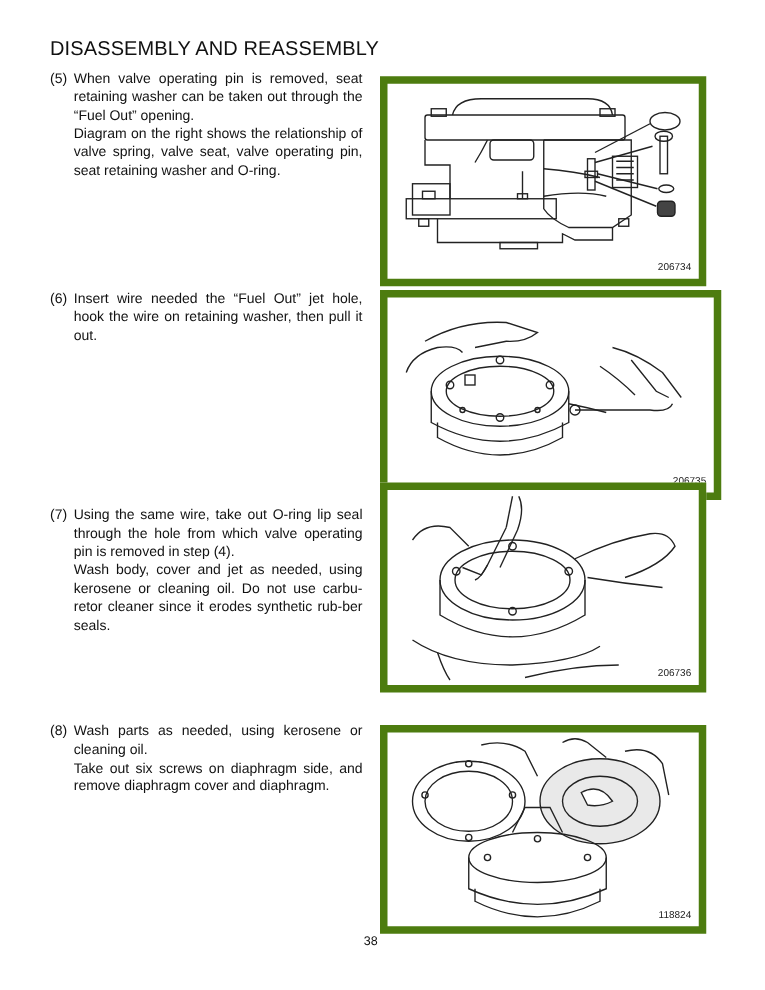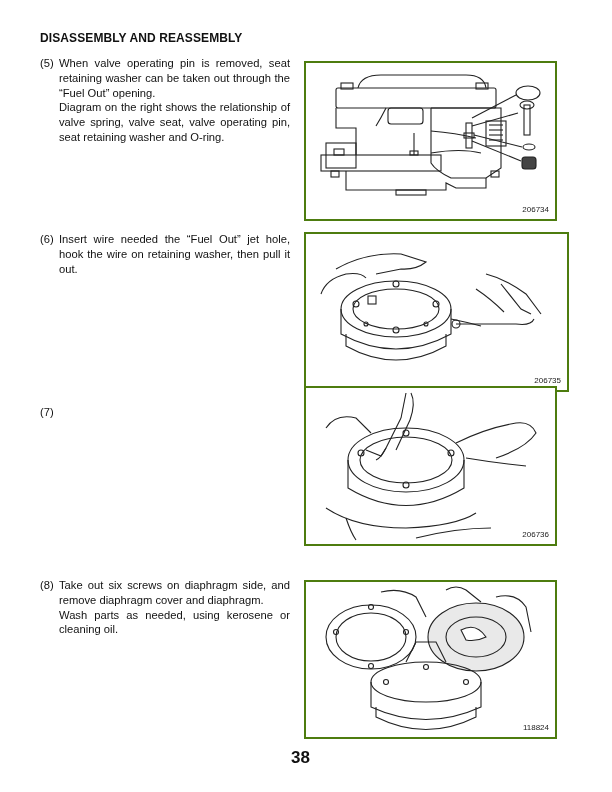--- a/index.html
+++ b/index.html
@@ -1,26 +1,26 @@
 <!DOCTYPE html>
 <html><head>
 <meta charset="utf-8">
 <style>
   html, body { margin:0; padding:0; background:#fff; }
   body { width:612px; height:792px; position:relative; overflow:hidden;
          font-family:"Liberation Sans", sans-serif; color:#111; }
-  .heading { position:absolute; left:40px; top:31px; font-size:12px; font-weight:bold; letter-spacing:0.1px; }
+  .heading { position:absolute; left:40px; top:31px; font-size:16px; font-weight:normal; letter-spacing:0.1px; }
   .step { position:absolute; left:40px; width:250px; font-size:11.2px; line-height:14.8px; text-align:justify; }
   .step .num { position:absolute; left:0; top:0; }
   .step .body { margin-left:19px; }
   .step .body p { margin:0; }
-  .fig { position:absolute; left:304px; width:249px; border:2px solid #4d7c0f; background:#fff; }
+  .fig { position:absolute; left:304px; width:249px; border:6px solid #4d7c0f; background:#fff; }
   .fig svg { position:absolute; left:0; top:0; }
   .fig .figno { position:absolute; right:6px; bottom:5px; font-size:8px; color:#222; }
-  .pagenum { position:absolute; left:291px; top:748px; font-size:17px;font-weight:bold; }
+  .pagenum { position:absolute; left:291px; top:748px; font-size:10px; }
 </style>
 </head>
 <body>
 
 <div class="heading">DISASSEMBLY AND REASSEMBLY</div>
 
 <div class="step" style="top:56px;">
   <span class="num">(5)</span>
   <div class="body">
     <p>When valve operating pin is removed, seat retaining washer can be taken out through the “Fuel Out” opening.</p>
@@ -31,28 +31,30 @@
 <div class="step" style="top:232px;">
   <span class="num">(6)</span>
   <div class="body">
     <p>Insert wire needed the “Fuel Out” jet hole, hook the wire on retaining washer, then pull it out.</p>
   </div>
 </div>
 
 <div class="step" style="top:405px;">
   <span class="num">(7)</span>
   <div class="body">
+    <p>Using the same wire, take out O-ring lip seal through the hole from which valve operating pin is removed in step (4).</p>
+    <p>Wash body, cover and jet as needed, using kerosene or cleaning oil. Do not use carbu-retor cleaner since it erodes synthetic rub-ber seals.</p>
   </div>
 </div>
 
 <div class="step" style="top:578px;">
   <span class="num">(8)</span>
   <div class="body">
+    <p>Wash parts as needed, using kerosene or cleaning oil.</p>
     <p>Take out six screws on diaphragm side, and remove diaphragm cover and diaphragm.</p>
-    <p>Wash parts as needed, using kerosene or cleaning oil.</p>
   </div>
 </div>
 
 <div class="fig" style="top:61px; height:156px;">
   <svg width="249" height="156" viewBox="0 0 249 156" fill="none" stroke="#222" stroke-width="1.1">
     <path d="M52 25 Q55 12 75 12 H160 Q178 12 180 25"></path>
     <rect x="30" y="25" width="160" height="20" rx="2"></rect>
     <rect x="35" y="20" width="12" height="6"></rect>
     <rect x="170" y="20" width="12" height="6"></rect>
     <path d="M30 45 V65 H50 V92"></path>

